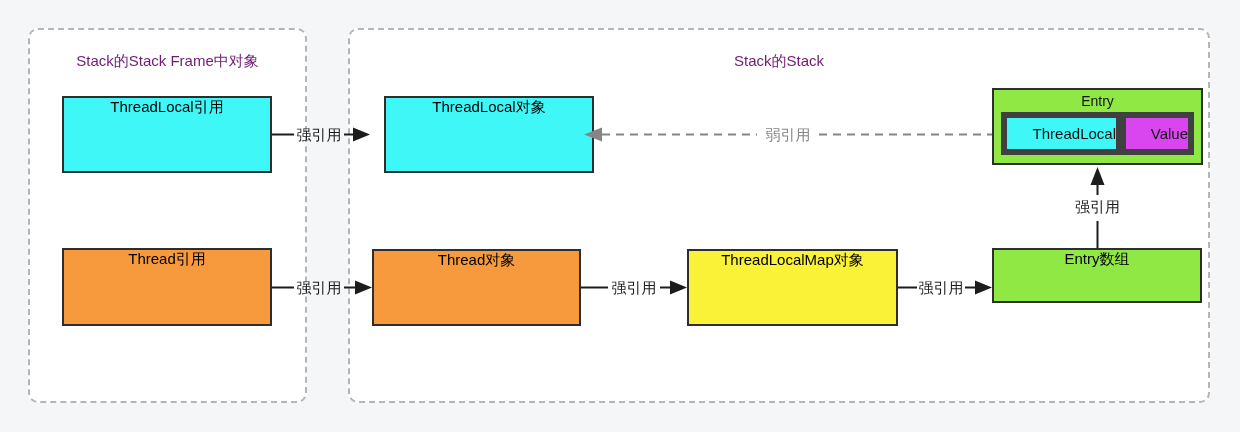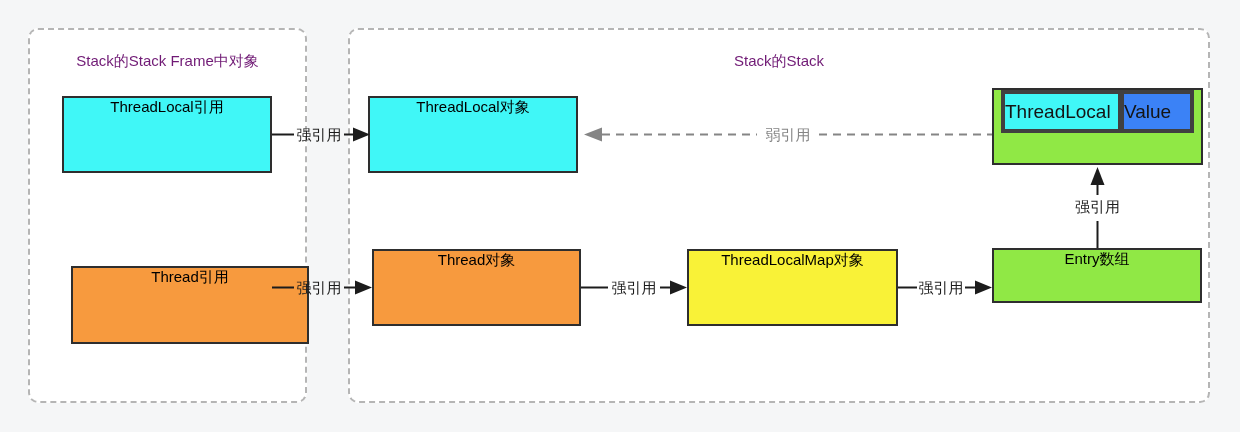--- a/index.html
+++ b/index.html
@@ -21,39 +21,39 @@
     text-align:center; font-size:15px; color:#701a75;
   }
 
   .node {
     position:absolute; box-sizing:border-box;
     border:2px solid #2e2e2e;
     display:flex; align-items:flex-start; justify-content:center;
     font-size:15px; color:#000000; z-index:2;
   }
   #node-threadlocal-ref { left:62px;  top:96px;  width:210px; height:77px; }
-  #node-thread-ref      { left:71px;  top:248px; width:238px; height:78px;margin-top:18px; }
-  #node-threadlocal-obj { left:368px; top:96px;  width:210px; height:77px; }
+  #node-thread-ref      { left:62px;  top:248px; width:210px; height:78px; }
+  #node-threadlocal-obj { left:384px; top:96px;  width:210px; height:77px; }
   #node-thread-obj      { left:372px; top:249px; width:209px; height:77px; }
   #node-tlmap-obj       { left:687px; top:249px; width:211px; height:77px; }
   #node-entry-array     { left:992px; top:248px; width:210px; height:55px; }
 
   #group-entry {
     position:absolute; left:992px; top:88px; width:211px; height:77px;
     box-sizing:border-box; border:2px solid #2e2e2e; z-index:2;
   }
   .entry-title {
     height:22px; line-height:23px; text-align:center;
     font-size:14px; color:#141414;
   }
   .entry-row { display:flex; margin:0 7px; height:43px; }
   .entry-cell {
-    box-sizing:border-box; border:4px solid #404040;
-    display:flex; align-items:center; justify-content:flex-start;
-    font-size:19px; color:#141414;
+    box-sizing:border-box; border:6px solid #404040;
+    display:flex; align-items:center; justify-content:flex-end;
+    font-size:15px; color:#141414;
   }
   .entry-key   { width:121px; }
   .entry-value { flex:1; margin-left:-2px; }
 
   #edges-svg { position:absolute; left:0; top:0; z-index:3; pointer-events:none; }
   #edges-svg line    { stroke-width:2; }
   #edges-svg text    { font-size:15px; }
   #edges-svg .dash   { stroke-dasharray:8 6; }
 </style>
 </head>
@@ -87,25 +87,26 @@
 
   <div class="node" id="node-tlmap-obj" style="background: rgb(249, 242, 55);">
     <span>ThreadLocalMap对象</span>
   </div>
 
   <div class="node" id="node-entry-array" style="background: rgb(144, 232, 69);">
     <span>Entry数组</span>
   </div>
 
   <div id="group-entry" style="background: rgb(144, 232, 69);">
+    <div class="entry-title">Entry</div>
     <div class="entry-row">
       <div class="entry-cell entry-key" style="background: rgb(64, 247, 247);">
         <span>ThreadLocal</span>
       </div>
-      <div class="entry-cell entry-value" style="background: #3b82f6;">
+      <div class="entry-cell entry-value" style="background: #d946ef;">
         <span>Value</span>
       </div>
     </div>
   </div>
 
   <svg id="edges-svg" width="1240" height="432" viewBox="0 0 1240 432">
 
     <g stroke="#1c1c1c" fill="#1c1c1c">
 
       <line x1="272" y1="134.5" x2="294" y2="134.5"></line>

